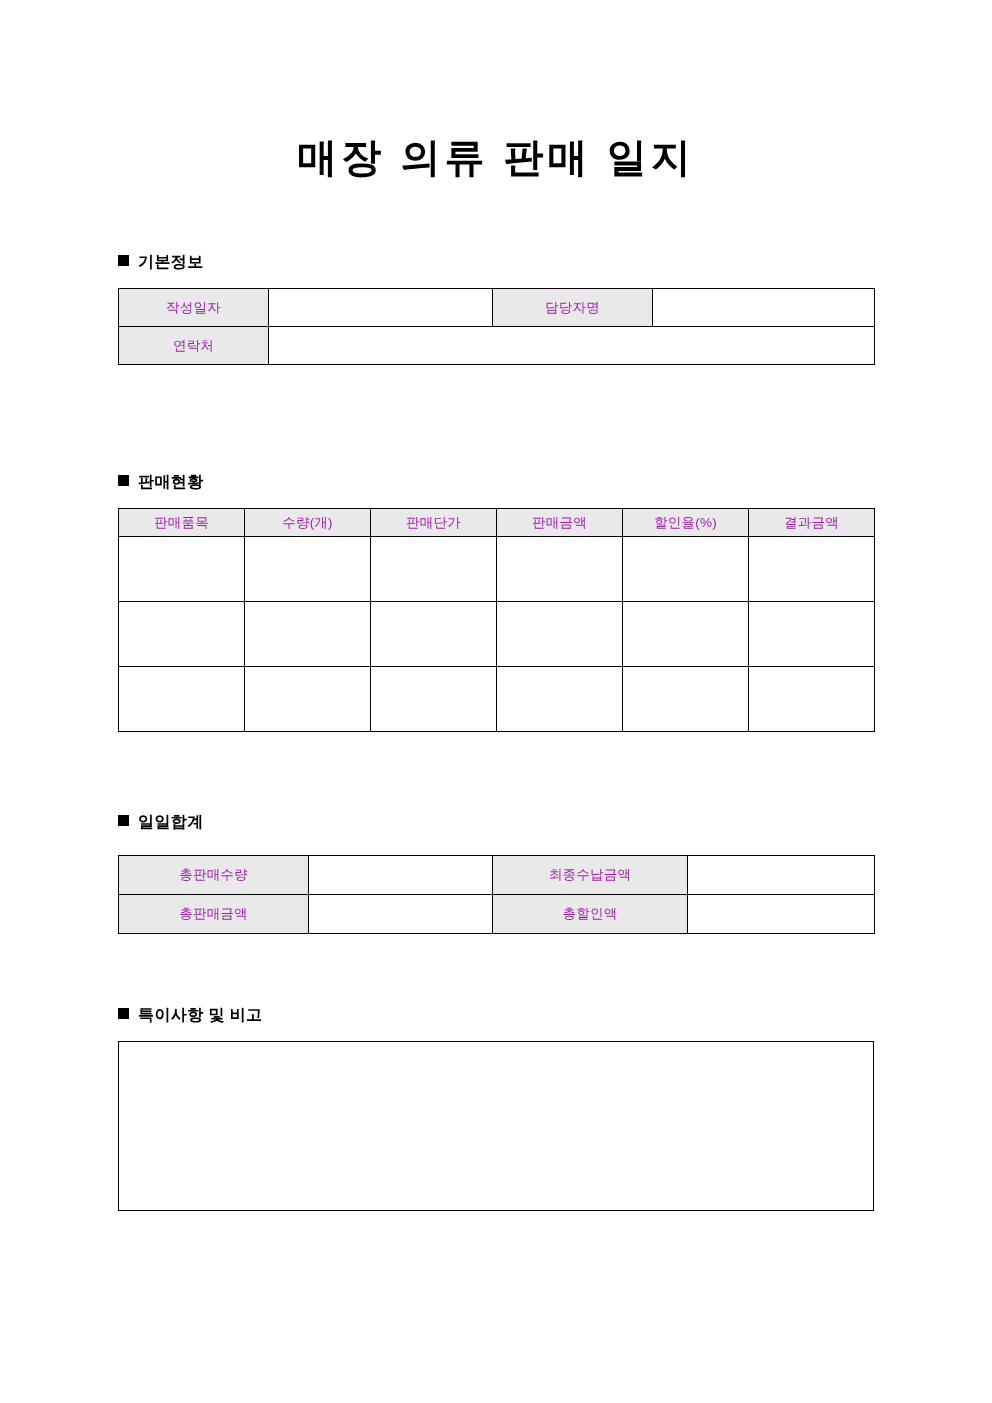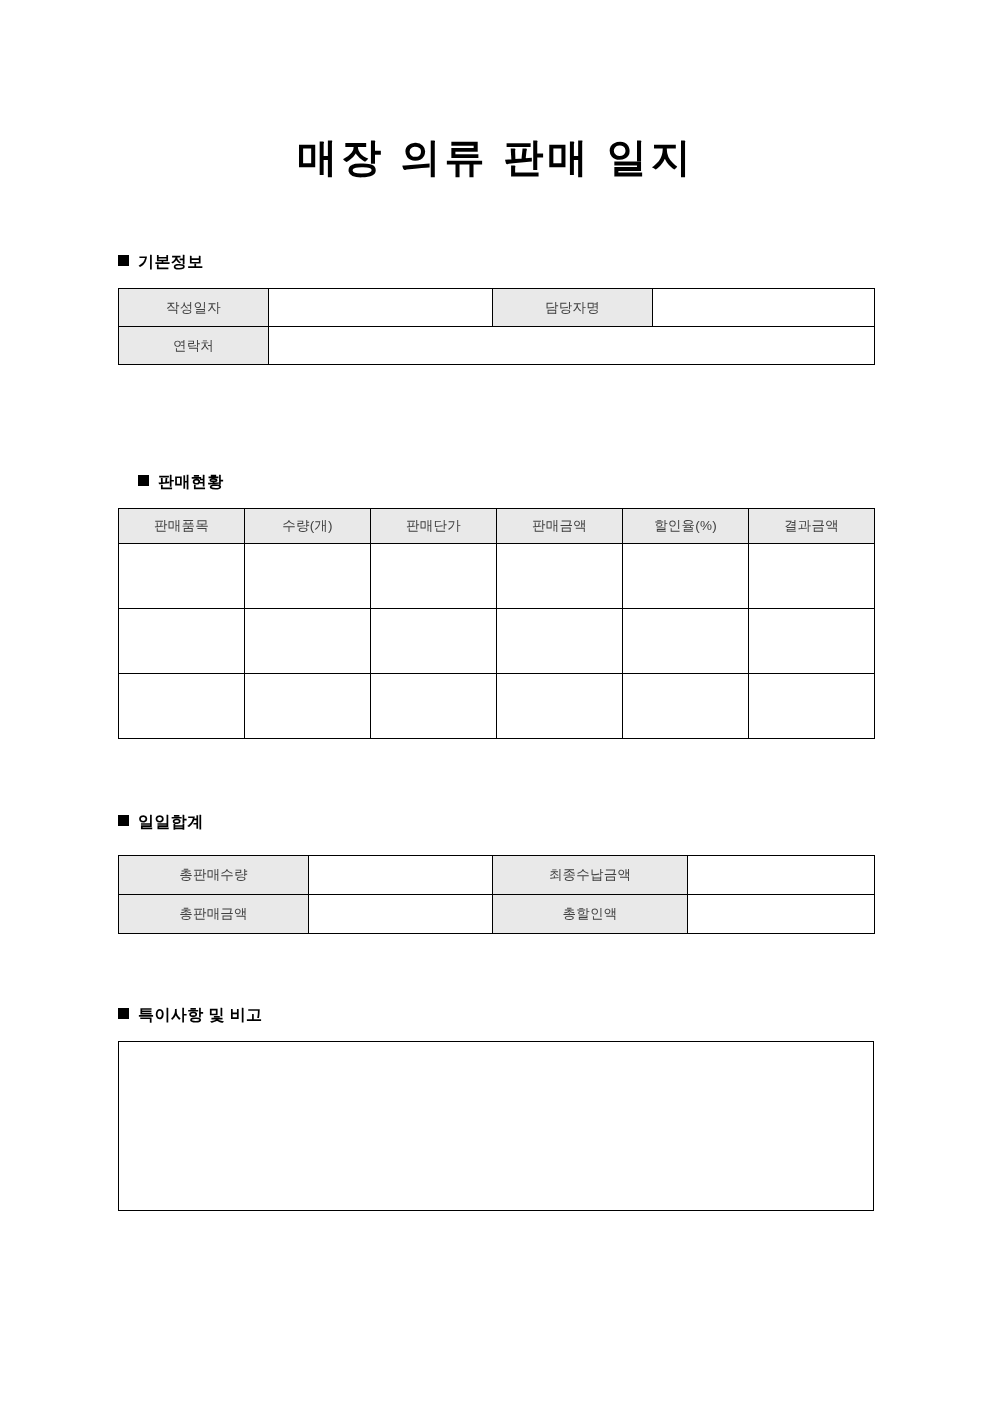--- a/index.html
+++ b/index.html
@@ -61,21 +61,21 @@
   .form-table {
     position: absolute;
     border-collapse: collapse;
     table-layout: fixed;
     width: 756px;
     left: 118px;
   }
   .form-table td {
     border: 1px solid #000000;
     font-size: 13.5px;
-    color: #404040;
+    color: #a21caf;
     text-align: center;
     vertical-align: middle;
     padding: 0;
     letter-spacing: 0.2px;
   }
   .form-table td.label {
     background: #e9e9e9;
   }
   .form-table td.value {
     background: #ffffff;
@@ -88,21 +88,21 @@
   
   #basic-info-table { top: 288px; }
   #basic-info-table tr { height: 38px; }
   #basic-info-table col.c1 { width: 150px; }
   #basic-info-table col.c2 { width: 224px; }
   #basic-info-table col.c3 { width: 160px; }
   #basic-info-table col.c4 { width: 222px; }
 
   
   #sales-table { top: 508px; }
-  #sales-table tr.header-row { height: 35px; }
+  #sales-table tr.header-row { height: 28px; }
   #sales-table tr.data-row { height: 65px; }
   #sales-table col { width: 126px; }
 
   
   #summary-table { top: 855px; }
   #summary-table tr { height: 39px; }
   #summary-table col.s1 { width: 190px; }
   #summary-table col.s2 { width: 184px; }
   #summary-table col.s3 { width: 195px; }
   #summary-table col.s4 { width: 187px; }
@@ -144,21 +144,21 @@
         <td class="label">담당자명</td>
         <td class="value"></td>
       </tr>
       <tr>
         <td class="label">연락처</td>
         <td class="value" colspan="3"></td>
       </tr>
     </tbody>
   </table>
 
-  <div class="section-heading" style="top:472px;margin-left:20px;">
+  <div class="section-heading" style="top:472px;">
     <span class="bullet"></span><span>판매현황</span>
   </div>
 
   <table class="form-table" id="sales-table">
     <colgroup>
       <col>
         <col>
         <col>
         <col>
         <col>

